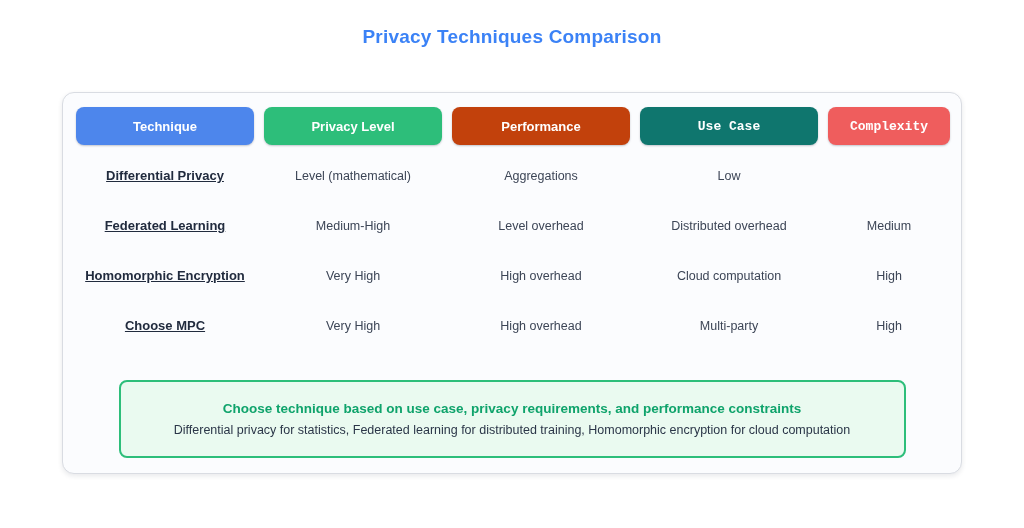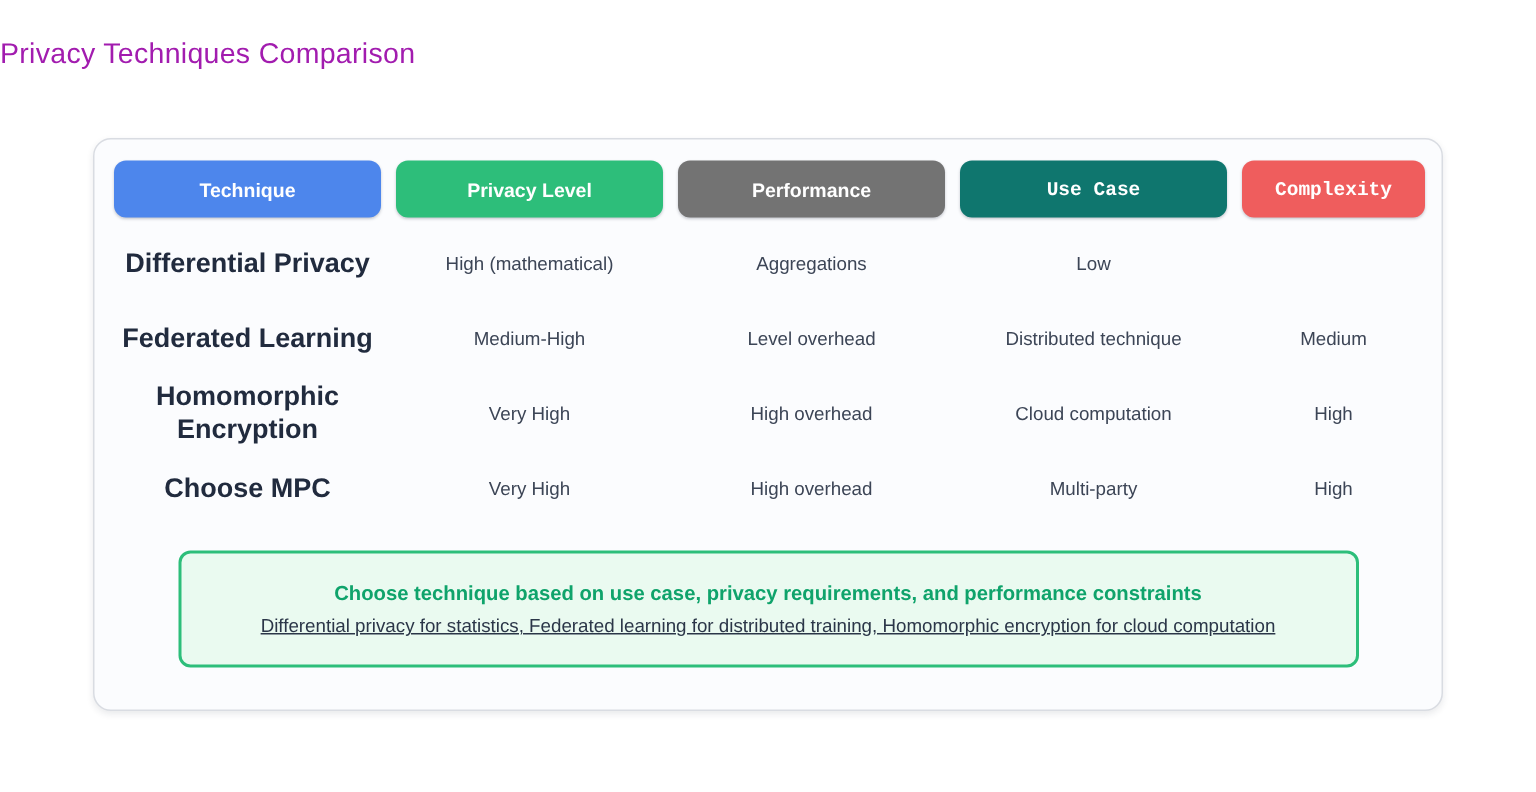--- a/index.html
+++ b/index.html
@@ -11,23 +11,24 @@
     font-family: "Liberation Sans", "DejaVu Sans", sans-serif;
     overflow: hidden;
   }
   .stage { position: relative; width: 1024px; height: 528px; }
 
   .page-title {
     position: absolute;
     top: 26px;
     left: 0;
     width: 1024px;
+    text-align: center;
     font-size: 19px;
-    font-weight: normal;
-    color: #a21caf;
+    font-weight: bold;
+    color: #3b82f6;
     letter-spacing: 0.2px;
   }
 
   .card {
     position: absolute;
     left: 62px;
     top: 92px;
     width: 900px;
     height: 382px;
     background: #fbfcfe;
@@ -59,27 +60,28 @@
 
   .rows { margin-top: 6px; }
   .row { height: 50px; }
   .cell {
     text-align: center;
     font-size: 12.5px;
     color: #3c4556;
     line-height: 1.2;
   }
   .cell.technique {
-    font-size: 18px;
+    font-size: 13px;
     font-weight: bold;
     color: #212b3e;
+    text-decoration: underline;
   }
 
   .note-box {
-    margin: 16px auto 0 auto;
+    margin: 29px auto 0 auto;
     width: 787px;
     height: 78px;
     box-sizing: border-box;
     background: #eafaf0;
     border: 2px solid #2dbe7a;
     border-radius: 8px;
     display: flex;
     flex-direction: column;
     align-items: center;
     justify-content: center;
@@ -88,54 +90,53 @@
   .note-heading {
     font-size: 13.5px;
     font-weight: bold;
     color: #0fa36b;
     text-align: center;
   }
   .note-body {
     font-size: 12.5px;
     color: #2b3648;
     text-align: center;
-    text-decoration: underline;
   }
 </style>
 </head>
 <body>
 
 <div class="stage">
 
   <div class="page-title">Privacy Techniques Comparison</div>
 
   <div class="card">
 
     <div class="grid">
       <div class="pill" style="background: rgb(77, 134, 236);">Technique</div>
       <div class="pill" style="background: rgb(45, 190, 122);">Privacy Level</div>
-      <div class="pill" style="background: #737373;">Performance</div>
+      <div class="pill" style="background: #c2410c;">Performance</div>
       <div class="pill" style="background: #0f766e; font-family: Liberation Mono, monospace;">Use Case</div>
       <div class="pill" style="background: rgb(239, 93, 93); font-family: Liberation Mono, monospace;">Complexity</div>
     </div>
 
     <div class="rows">
 
       <div class="grid row">
         <div class="cell technique">Differential Privacy</div>
-        <div class="cell">High (mathematical)</div>
+        <div class="cell">Level (mathematical)</div>
         <div class="cell">Aggregations</div>
         <div class="cell">Low</div>
       </div>
 
       <div class="grid row">
         <div class="cell technique">Federated Learning</div>
         <div class="cell">Medium-High</div>
         <div class="cell">Level overhead</div>
-        <div class="cell">Distributed technique</div>
+        <div class="cell">Distributed overhead</div>
         <div class="cell">Medium</div>
       </div>
 
       <div class="grid row">
         <div class="cell technique">Homomorphic Encryption</div>
         <div class="cell">Very High</div>
         <div class="cell">High overhead</div>
         <div class="cell">Cloud computation</div>
         <div class="cell">High</div>
       </div>

